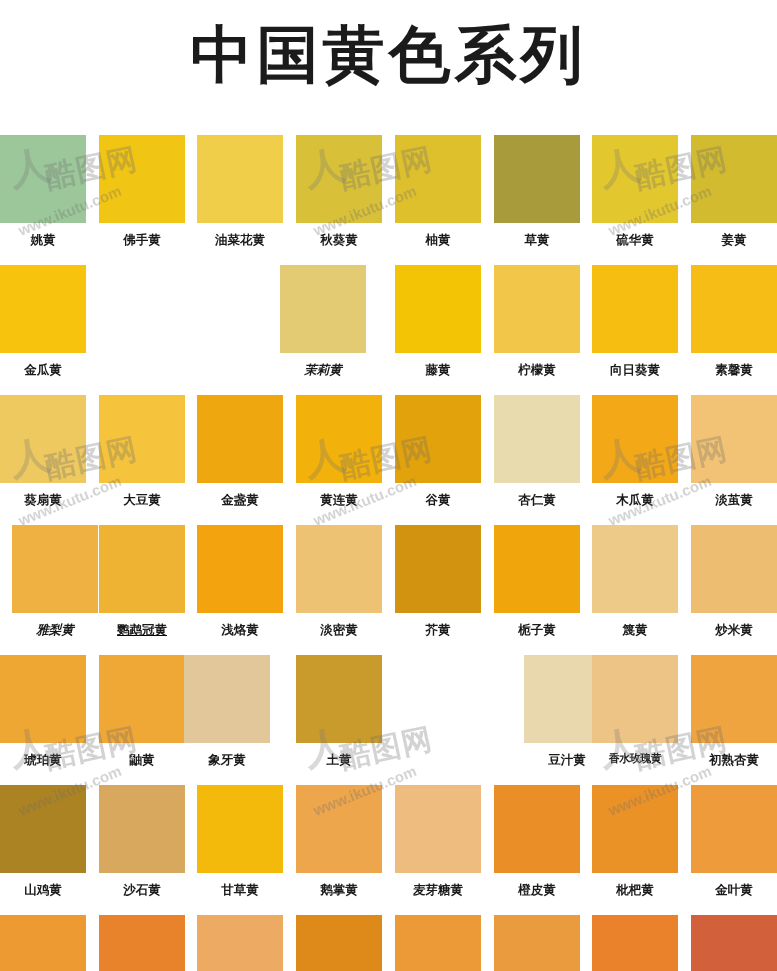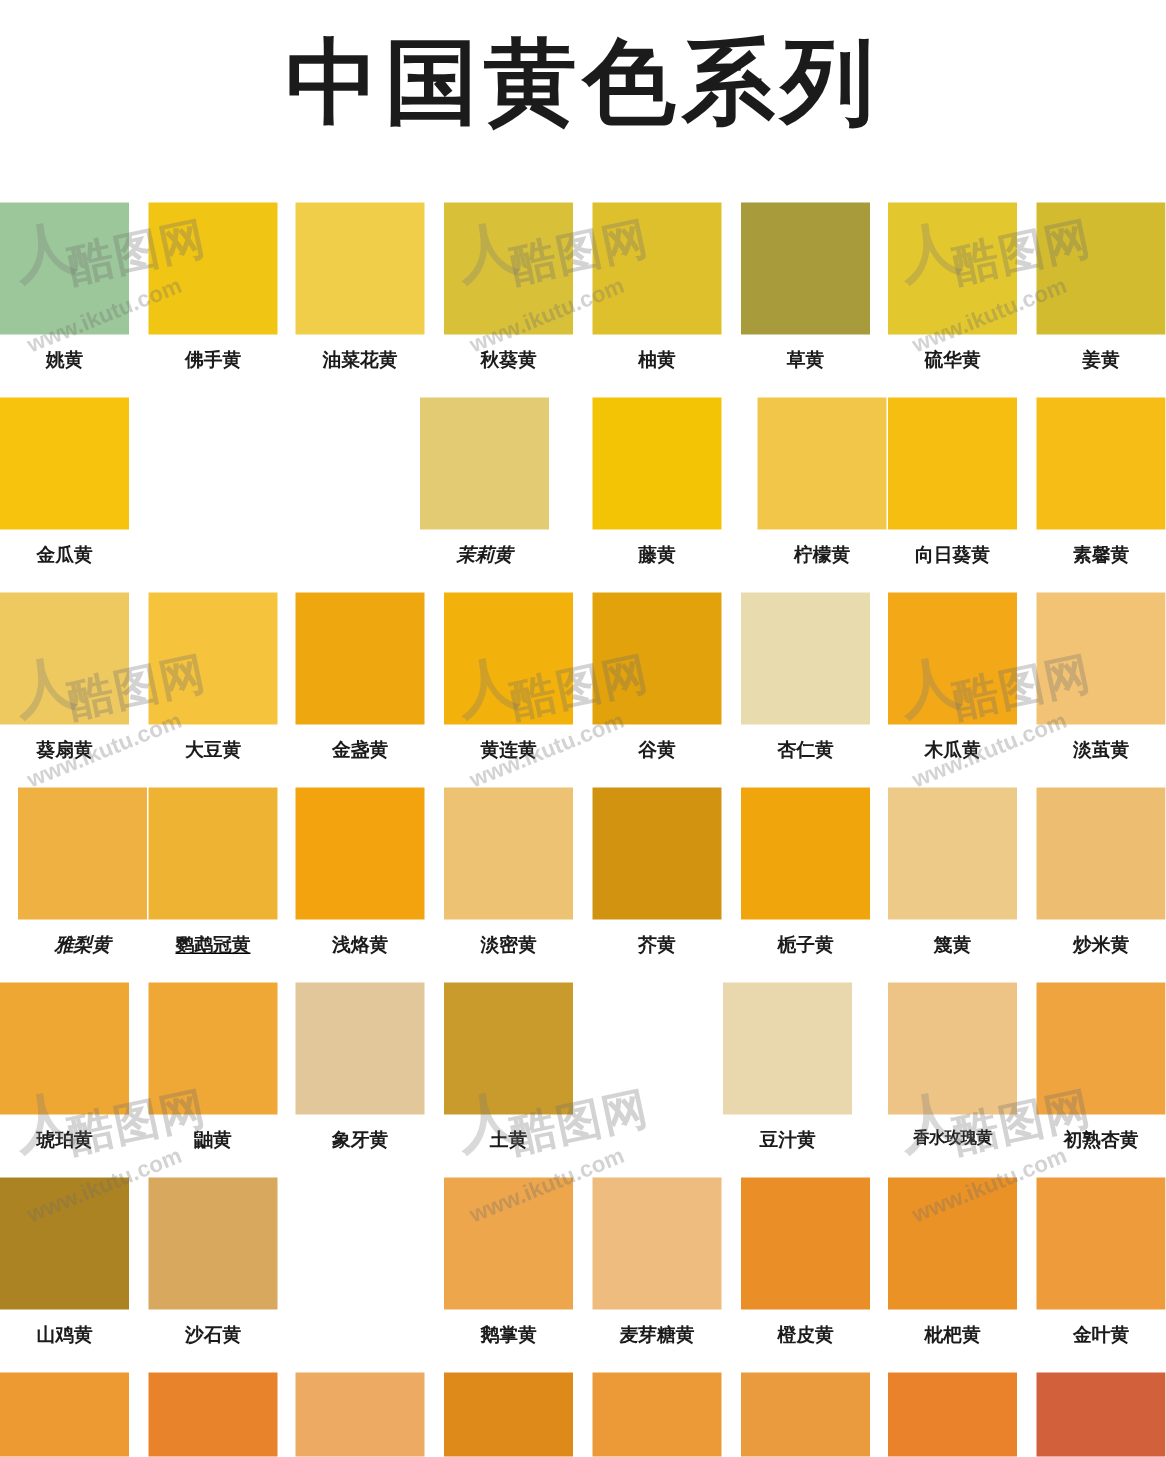--- a/index.html
+++ b/index.html
@@ -158,21 +158,21 @@
         <div class="swatch-label">金瓜黄</div>
       </div>
       <div class="swatch-cell" style="left: 280px; font-style: italic;">
         <div class="swatch-chip" style="background: rgb(227, 203, 115);"></div>
         <div class="swatch-label">茉莉黄</div>
       </div>
       <div class="swatch-cell" style="left: 395px;">
         <div class="swatch-chip" style="background: rgb(243, 195, 6);"></div>
         <div class="swatch-label">藤黄</div>
       </div>
-      <div class="swatch-cell" style="left: 494px; margin-left: 11px;">
+      <div class="swatch-cell" style="left: 494px;">
         <div class="swatch-chip" style="background: rgb(242, 199, 73);"></div>
         <div class="swatch-label">柠檬黄</div>
       </div>
       <div class="swatch-cell" style="left: 592px;">
         <div class="swatch-chip" style="background: rgb(246, 190, 17);"></div>
         <div class="swatch-label">向日葵黄</div>
       </div>
       <div class="swatch-cell" style="left: 691px;">
         <div class="swatch-chip" style="background: rgb(246, 189, 22);"></div>
         <div class="swatch-label">素馨黄</div>
@@ -248,49 +248,53 @@
     </div>
     <div class="palette-row">
       <div class="swatch-cell" style="left: 0px;">
         <div class="swatch-chip" style="background: rgb(239, 167, 51);"></div>
         <div class="swatch-label">琥珀黄</div>
       </div>
       <div class="swatch-cell" style="left: 99px;">
         <div class="swatch-chip" style="background: rgb(239, 167, 53);"></div>
         <div class="swatch-label">鼬黄</div>
       </div>
-      <div class="swatch-cell" style="left: 197px;">
+      <div class="swatch-cell" style="left: 184px;">
         <div class="swatch-chip" style="background: rgb(226, 199, 154);"></div>
         <div class="swatch-label">象牙黄</div>
       </div>
       <div class="swatch-cell" style="left: 296px;">
         <div class="swatch-chip" style="background: rgb(201, 155, 44);"></div>
         <div class="swatch-label">土黄</div>
       </div>
-      <div class="swatch-cell" style="left: 466px; padding-left: 16px;">
+      <div class="swatch-cell" style="left: 508px; padding-left: 16px;">
         <div class="swatch-chip" style="background: rgb(233, 216, 173);"></div>
         <div class="swatch-label">豆汁黄</div>
       </div>
       <div class="swatch-cell" style="left: 592px;">
         <div class="swatch-chip" style="background: rgb(237, 196, 134);"></div>
         <div class="swatch-label narrow">香水玫瑰黄</div>
       </div>
       <div class="swatch-cell" style="left: 691px;">
         <div class="swatch-chip" style="background: rgb(239, 164, 63);"></div>
         <div class="swatch-label">初熟杏黄</div>
       </div>
     </div>
     <div class="palette-row">
       <div class="swatch-cell" style="left: 0px;">
         <div class="swatch-chip" style="background: rgb(172, 131, 34);"></div>
         <div class="swatch-label">山鸡黄</div>
       </div>
       <div class="swatch-cell" style="left: 99px;">
         <div class="swatch-chip" style="background: rgb(216, 168, 95);"></div>
         <div class="swatch-label">沙石黄</div>
+      </div>
+      <div class="swatch-cell" style="left: 197px;">
+        <div class="swatch-chip" style="background: rgb(243, 186, 11);"></div>
+        <div class="swatch-label">甘草黄</div>
       </div>
       <div class="swatch-cell" style="left: 296px;">
         <div class="swatch-chip" style="background: rgb(237, 166, 76);"></div>
         <div class="swatch-label">鹅掌黄</div>
       </div>
       <div class="swatch-cell" style="left: 395px;">
         <div class="swatch-chip" style="background: rgb(238, 188, 126);"></div>
         <div class="swatch-label">麦芽糖黄</div>
       </div>
       <div class="swatch-cell" style="left: 494px;">

